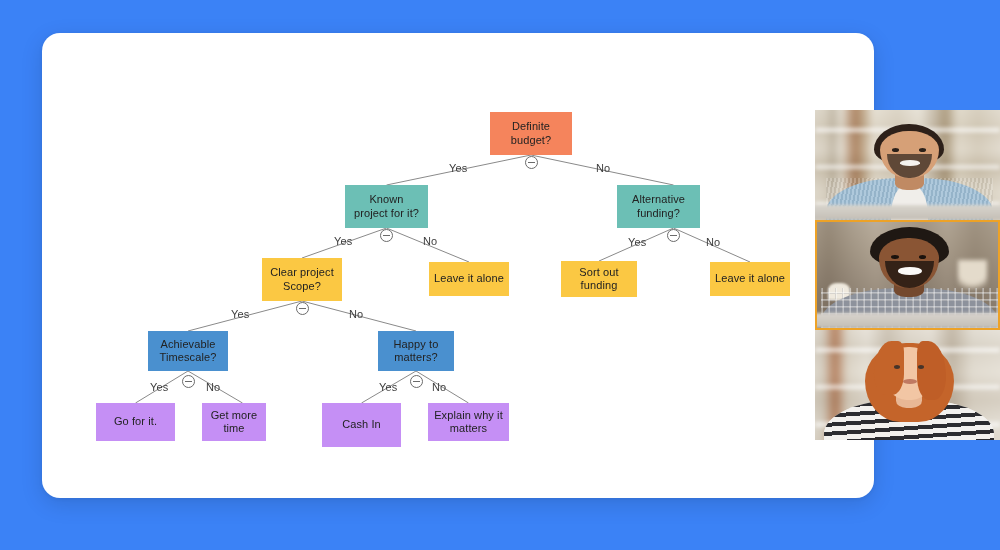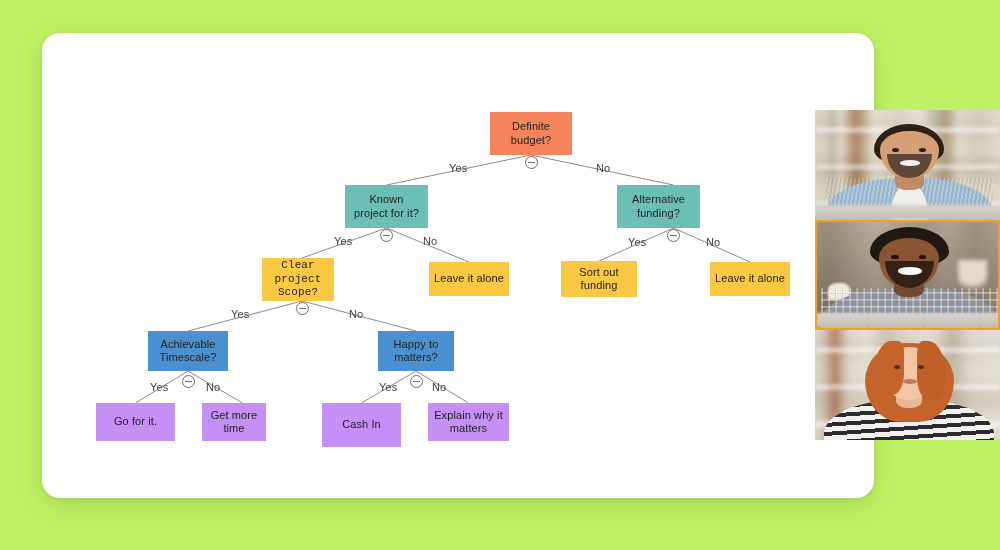--- a/index.html
+++ b/index.html
@@ -4,21 +4,21 @@
 <style>
   html, body {
     margin: 0;
     padding: 0;
     background: #ffffff;
   }
   #screen {
     position: relative;
     width: 1000px;
     height: 550px;
-    background: #bef264;
+    background: #3b82f6;
     overflow: hidden;
     font-family: "Liberation Sans", sans-serif;
   }
 
   
   #board-card {
     position: absolute;
     left: 42px;
     top: 33px;
     width: 832px;
@@ -223,21 +223,21 @@
 budget?</span>
           </div>
           <div class="node" style="left: 303px; top: 152px; width: 83px; height: 43px; background: rgb(108, 191, 181);">
             <span class="node-label">Known
 project for it?</span>
           </div>
           <div class="node" style="left: 575px; top: 152px; width: 83px; height: 43px; background: rgb(108, 191, 181);">
             <span class="node-label">Alternative
 funding?</span>
           </div>
-          <div class="node" style="left: 220px; top: 225px; width: 72px; height: 43px; background: rgb(251, 200, 67); font-family: Liberation Mono, monospace;">
+          <div class="node" style="left: 220px; top: 225px; width: 80px; height: 43px; background: rgb(251, 200, 67);">
             <span class="node-label">Clear project
 Scope?</span>
           </div>
           <div class="node" style="left: 387px; top: 229px; width: 80px; height: 34px; background: rgb(251, 200, 67);">
             <span class="node-label">Leave it alone</span>
           </div>
           <div class="node" style="left: 519px; top: 228px; width: 76px; height: 36px; background: rgb(251, 200, 67);">
             <span class="node-label">Sort out
 funding</span>
           </div>

